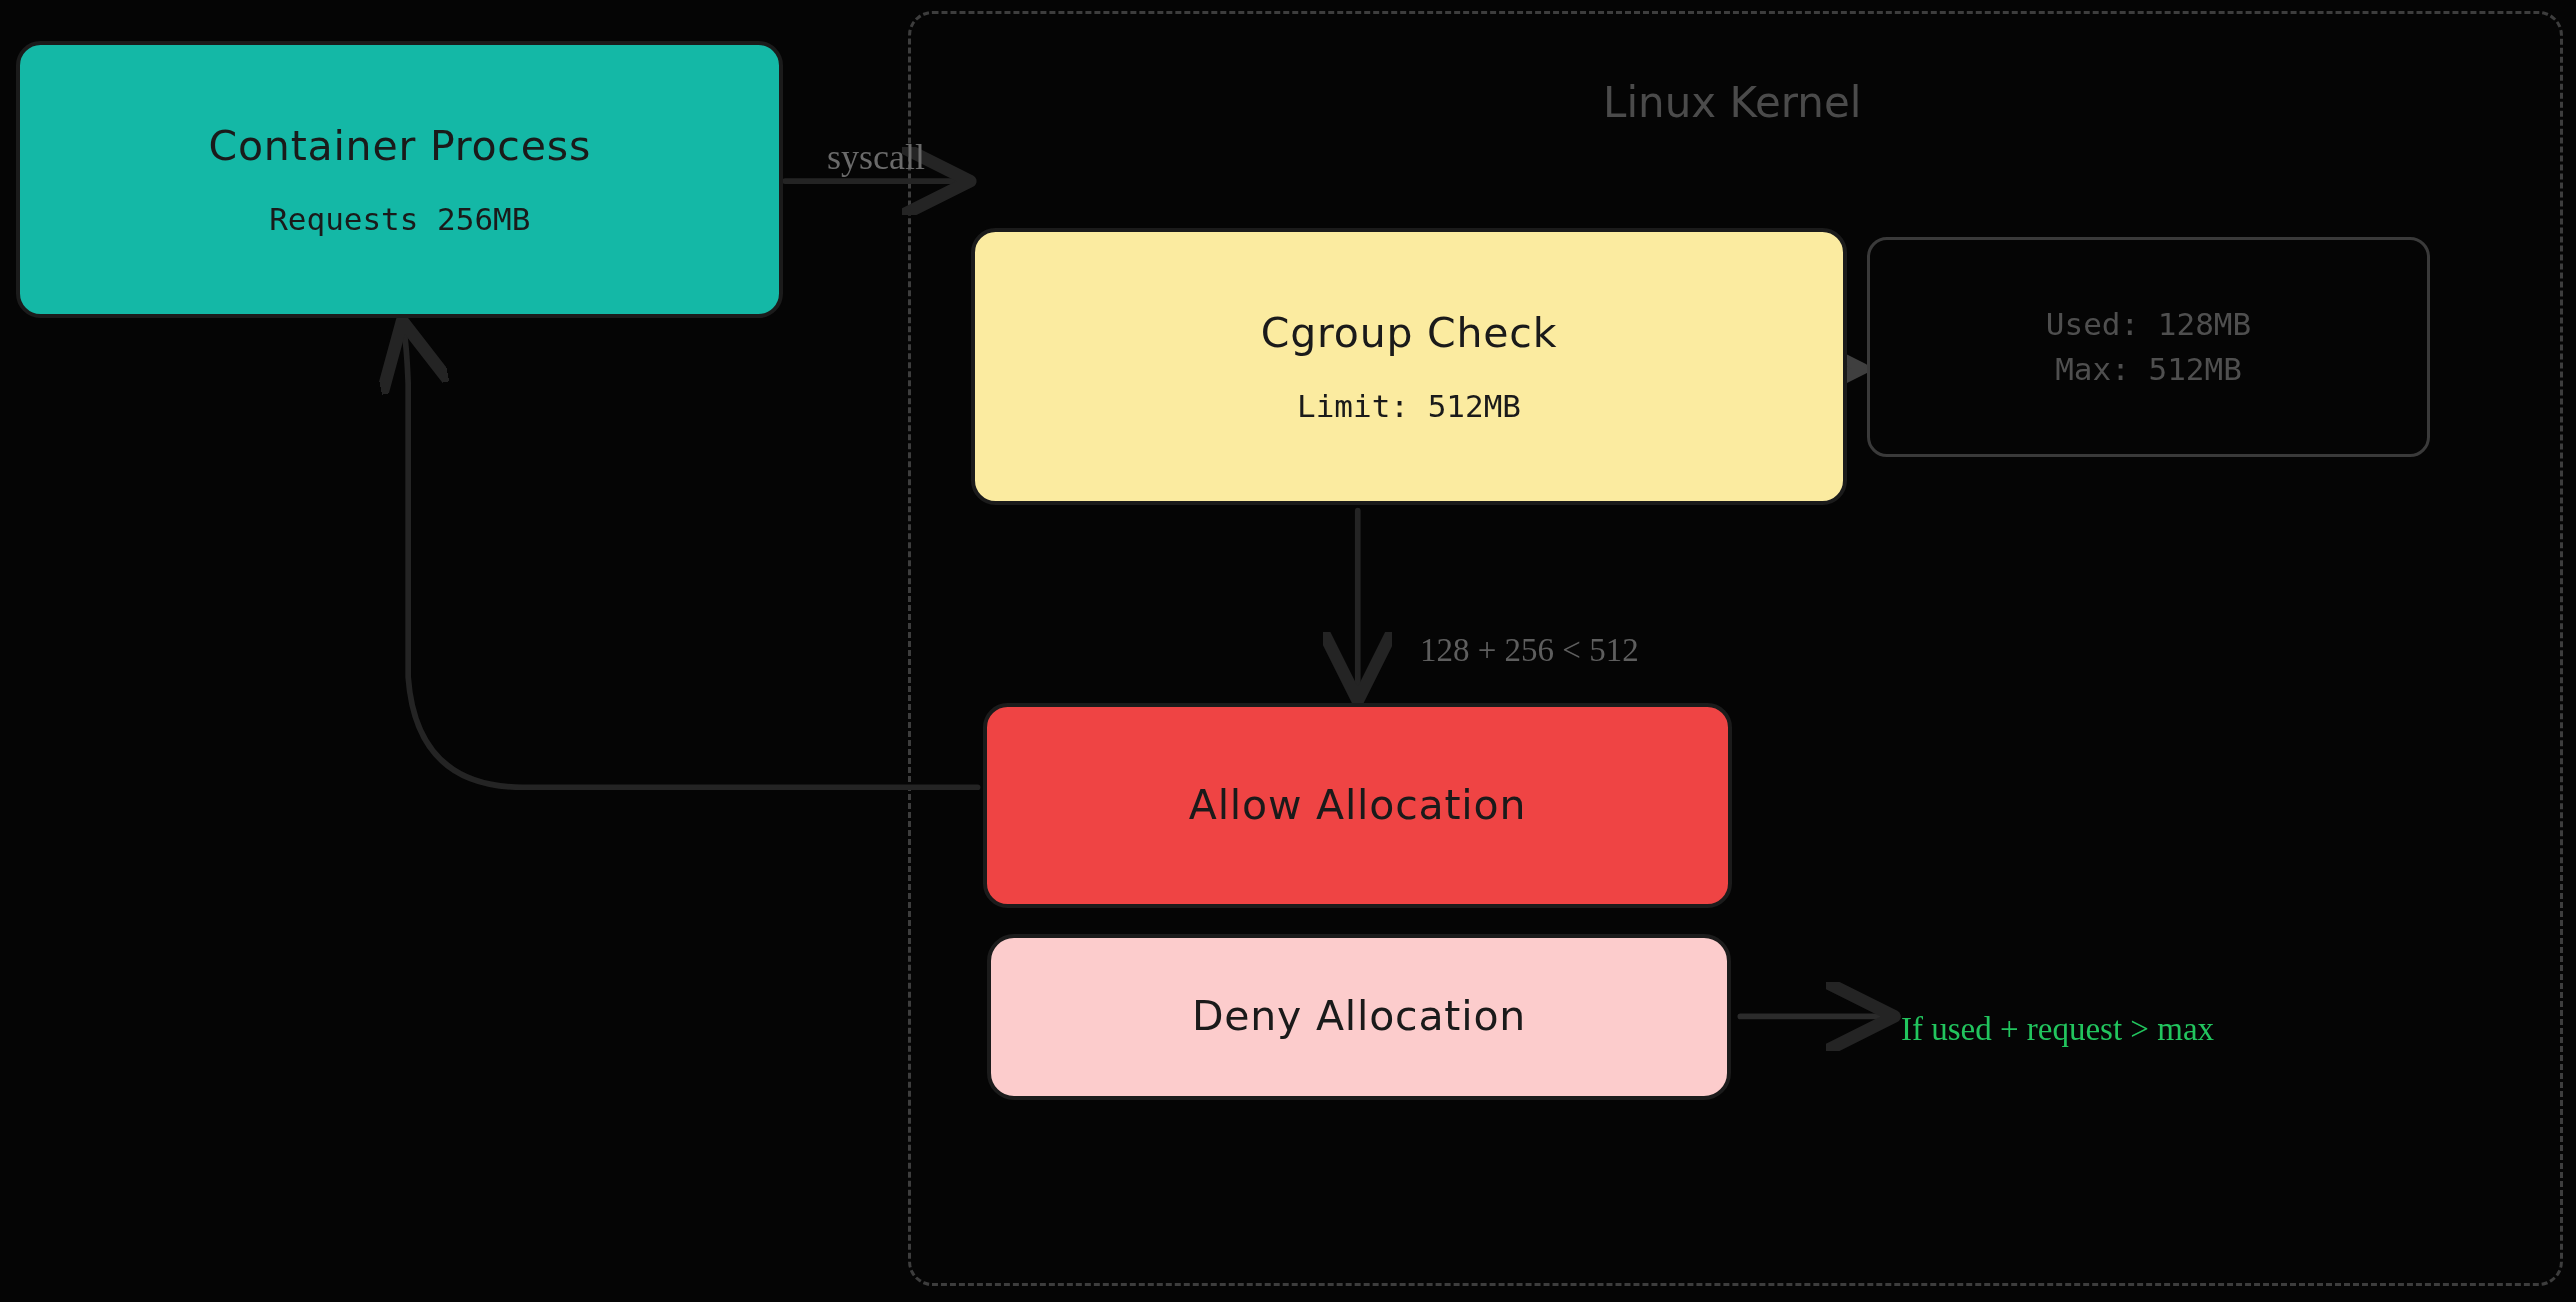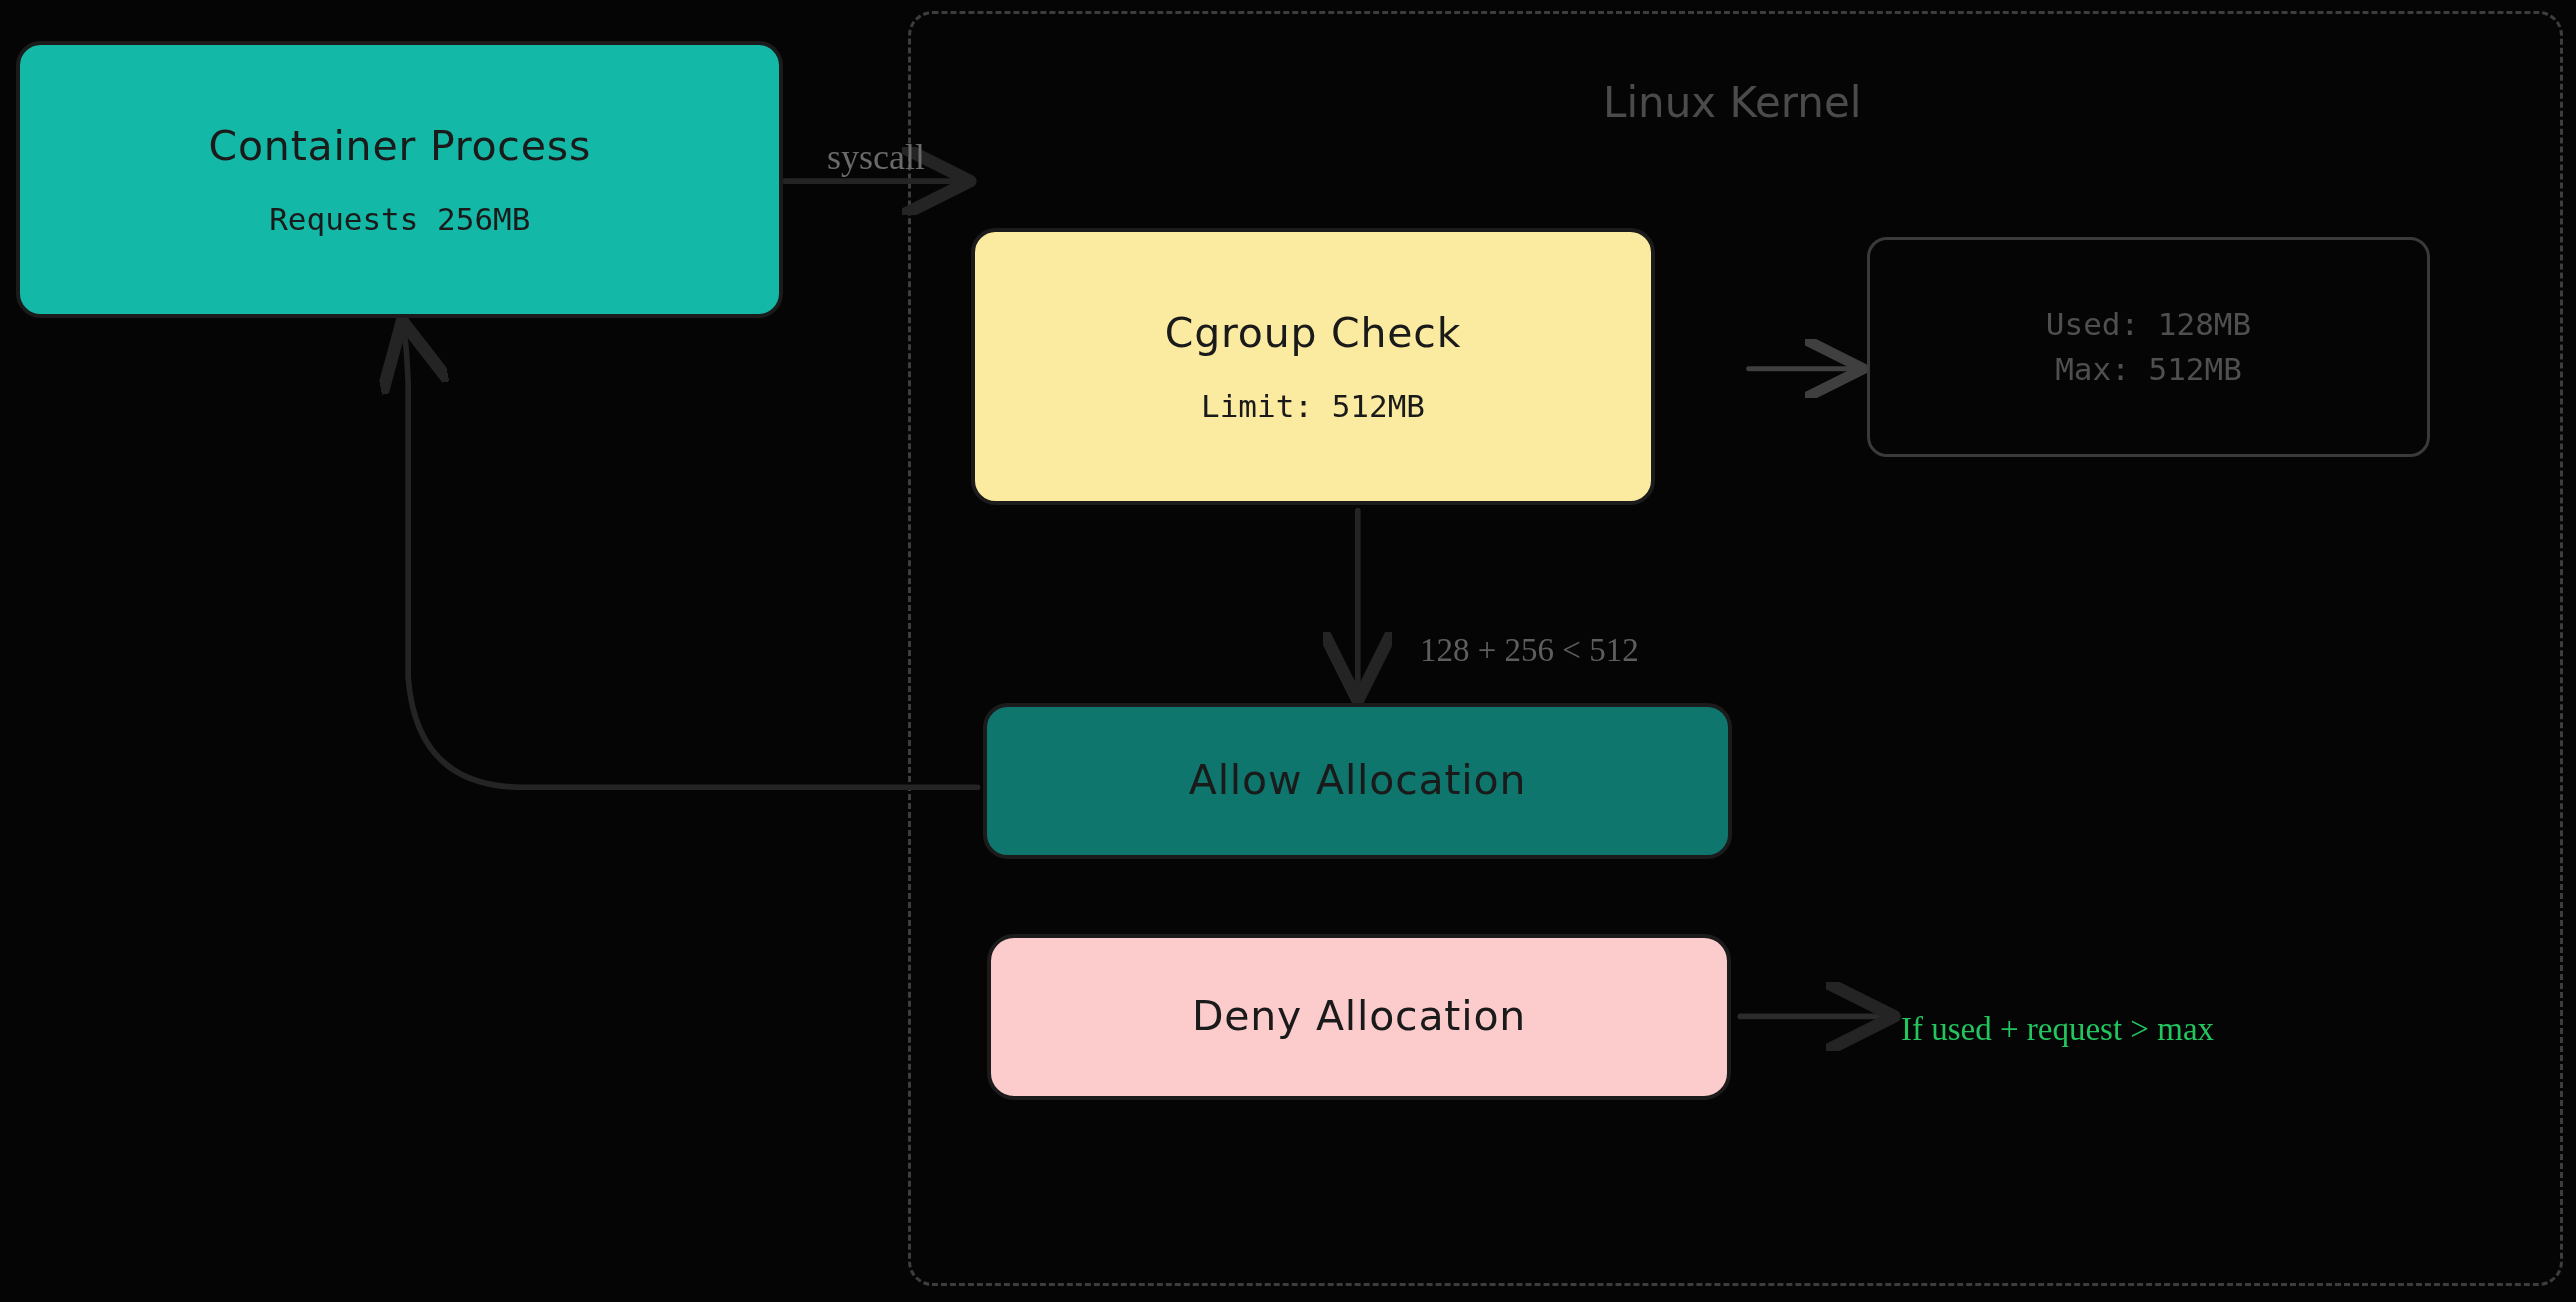--- a/index.html
+++ b/index.html
@@ -21,28 +21,28 @@
     font-family:"DejaVu Sans",sans-serif;
     color:#1a1a1a;
     text-align:center;
     line-height:1.25;
   }
   .node .title{font-size:41px;letter-spacing:0.8px;}
   .node .sub{font-size:31px;margin-top:28px;font-family:"DejaVu Sans Mono",monospace;}
   .node.one-line .title{font-size:41px;}
 
   #container-process{left:16.3px;top:41px;width:767px;height:277px;background:#14b8a6;}
-  #cgroup-check{left:971px;top:228px;width:684px;height:277px;background:#fbeba0;}
+  #cgroup-check{left:971px;top:228px;width:876px;height:277px;background:#fbeba0;}
   #memory-usage{
     left:1867px;top:237px;width:563px;height:220px;
     background:#050505;border:3.3px solid #3a3a3a;border-radius:20px;
     color:#4f4f4f;
   }
   #memory-usage .mline{font-size:31px;font-family:"DejaVu Sans Mono",monospace;color:#4f4f4f;line-height:1.45;}
-  #allow-allocation{left:983px;top:703px;width:749px;height:156px;background:#0f766e;text-align:right;}
+  #allow-allocation{left:983px;top:703px;width:749px;height:205px;background:#ef4444;text-align:right;}
   #deny-allocation{left:987px;top:934px;width:744px;height:166px;background:#fccccc;border-radius:27px;}
 
   .edge-label{
     position:absolute;
     font-family:Liberation Serif, serif;
     color:#5e5e5e;
     font-size:33px;
     white-space:nowrap;
     margin-top:36px;
   }

